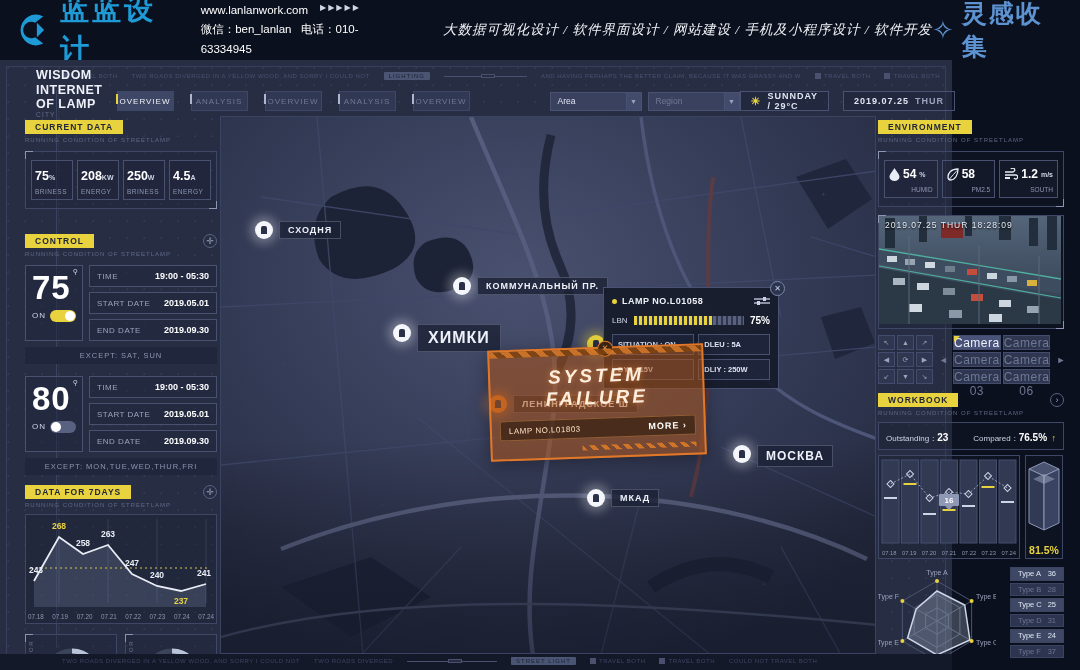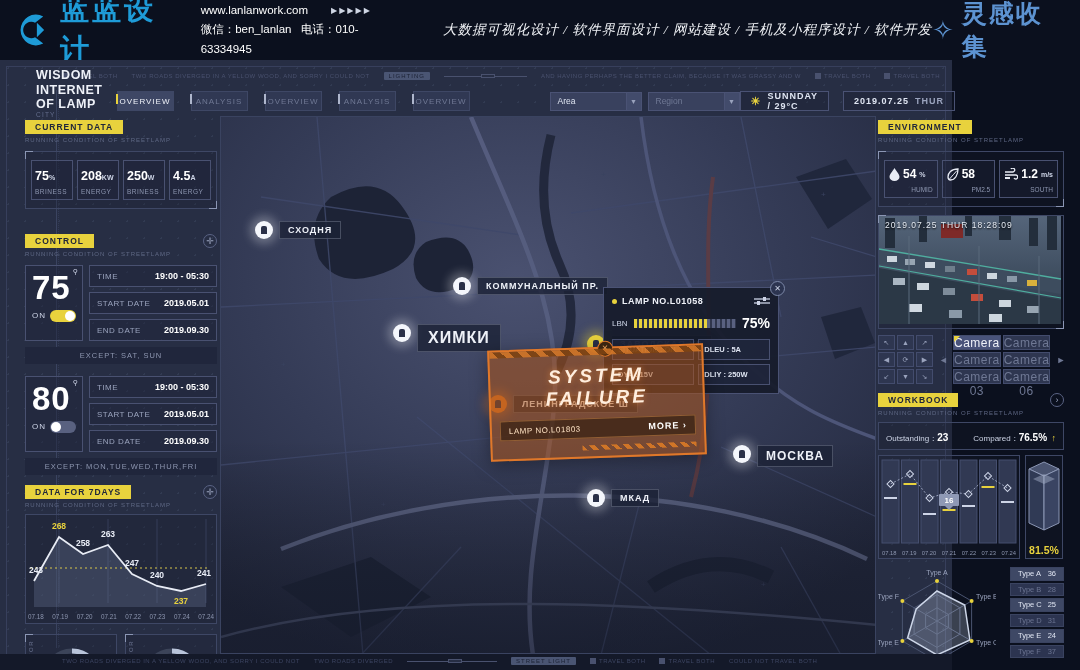--- a/index.html
+++ b/index.html
@@ -5,21 +5,21 @@
   * { margin:0; padding:0; box-sizing:border-box; }
   html,body { width:1080px; height:670px; background:#0b101e; font-family:"Liberation Sans",sans-serif; overflow:hidden; }
   .stage { position:relative; width:1080px; height:670px; }
 
   
   .banner { position:absolute; top:0; left:0; width:1080px; height:60px; background:#0b101e; display:flex; align-items:center; padding:0 16px; }
   .logo-wrap { display:flex; align-items:center; gap:8px; }
   .logo-ico { width:38px; height:38px; }
   .logo-text { color:#1e9bd7; font-size:29px; font-weight:bold; letter-spacing:3px; }
   .contact { margin-left:18px; color:#fff; font-size:11.5px; line-height:1.7; }
-  .contact .row1 { display:flex; gap:23px; align-items:center; }
+  .contact .row1 { display:flex; gap:12px; }
   .contact .arrows { color:#cfd6e4; font-size:8px; letter-spacing:2px; }
   .services { margin-left:42px; color:#f0f2f6; font-family:"Liberation Serif",serif; font-style:italic; font-size:13.5px; letter-spacing:1px; white-space:nowrap; }
   .collect { margin-left:auto; display:flex; align-items:center; gap:6px; color:#5d93d1; font-size:25px; font-weight:bold; letter-spacing:2px; }
   .collect .star { font-size:26px; font-weight:normal; }
 
   
   .dash { position:absolute; top:60px; left:0; width:952px; height:610px; background:#272e44;
           background-image:radial-gradient(rgba(120,132,170,.14) 1px, transparent 1px); background-size:17px 17px; }
   .frame { position:absolute; inset:6px; border:1px solid #373f5c; pointer-events:none; }
   .vruler { position:absolute; left:56px; top:30px; bottom:22px; width:3px; border-left:1px solid #3a4360; border-right:1px dotted #323a55; }
@@ -113,21 +113,21 @@
   .popup { position:absolute; left:382px; top:170px; width:176px; background:rgba(22,27,42,.92); border:1px solid #4a5274; padding:8px; }
   .popup .phead { display:flex; align-items:center; gap:5px; color:#eef1f8; font-size:9px; font-weight:bold; letter-spacing:.5px; }
   .popup .ydot { width:5px; height:5px; border-radius:50%; background:#e8d23d; }
   .popup .eq { margin-left:auto; }
   .pclose { position:absolute; right:-7px; top:-7px; width:15px; height:15px; border-radius:50%; background:#2c3450; border:1px solid #7c88a8; color:#cdd4e6; font-size:8px; line-height:13px; text-align:center; cursor:pointer; }
   .lbn-row { display:flex; align-items:center; gap:6px; margin-top:9px; }
   .lbn-row .k { color:#cdd4e6; font-size:8px; }
   .seg { flex:1; height:9px; background:rgba(70,78,105,.5); position:relative; overflow:hidden; }
   .seg .fill { position:absolute; inset:0; width:72%; background:repeating-linear-gradient(90deg,#e8d23d 0 3px,rgba(0,0,0,0) 3px 5px); }
   .seg .rest { position:absolute; top:0; bottom:0; left:72%; right:0; background:repeating-linear-gradient(90deg,#596180 0 3px,rgba(0,0,0,0) 3px 5px); }
-  .lbn-row .pv { color:#fff; font-size:14px; font-weight:bold; }
+  .lbn-row .pv { color:#fff; font-size:10px; font-weight:bold; }
   .pgrid { display:grid; grid-template-columns:1.15fr 1fr; gap:4px; margin-top:8px; }
   .pcell { border:1px solid #495171; background:rgba(35,42,66,.6); color:#dfe5f2; font-size:7.5px; font-weight:bold; padding:5px 5px; white-space:nowrap; }
 
   .alert { position:absolute; left:268px; top:230px; width:216px; transform:rotate(-2deg); border:2px solid #e0782a; background:rgba(173,84,24,.55); box-shadow:0 4px 18px rgba(0,0,0,.35); }
   .alert .hz { height:6px; background:repeating-linear-gradient(45deg,#d07527 0 6px,#7e4312 6px 12px); opacity:.9; }
   .alert .ttl { text-align:center; color:#ffeede; font-size:19px; font-weight:bold; font-style:italic; letter-spacing:3px; padding:10px 4px 9px; text-shadow:0 0 6px rgba(255,150,60,.6); }
   .alert .brow { display:flex; align-items:center; justify-content:space-between; margin:0 8px 7px; background:rgba(35,20,8,.55); border:1px solid rgba(255,170,90,.4); padding:4px 8px; }
   .alert .brow .lid { color:#ffe3c4; font-size:8px; letter-spacing:.5px; }
   .alert .brow .more { color:#fff; font-size:9px; font-weight:bold; letter-spacing:1px; cursor:pointer; }
   .aclose { position:absolute; right:88px; top:-8px; width:16px; height:16px; border-radius:50%; background:#3a2410; border:1px solid #e0782a; color:#f0a45c; font-size:8px; line-height:14px; text-align:center; cursor:pointer; }

